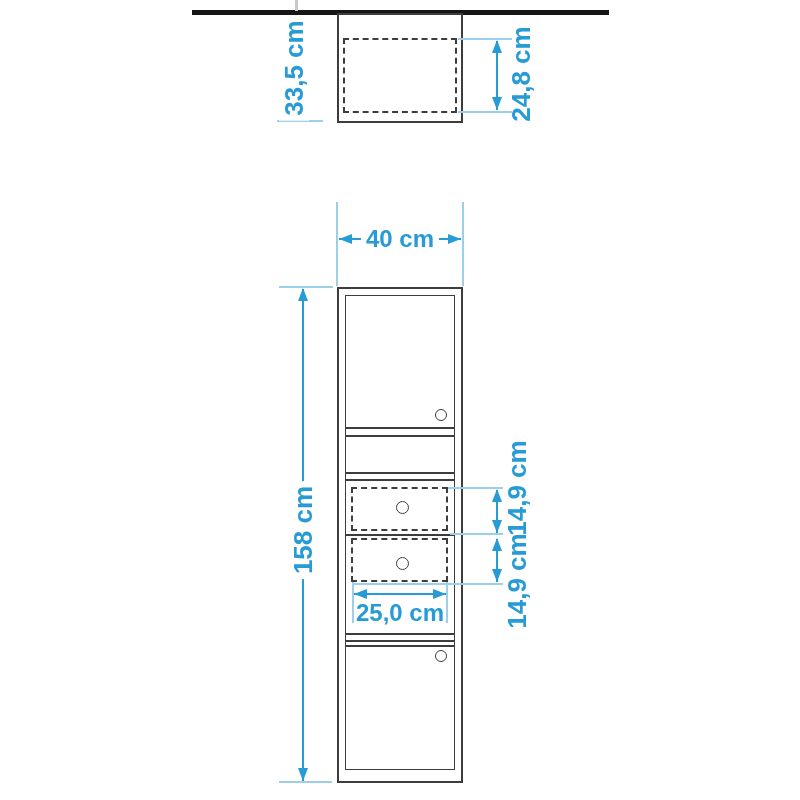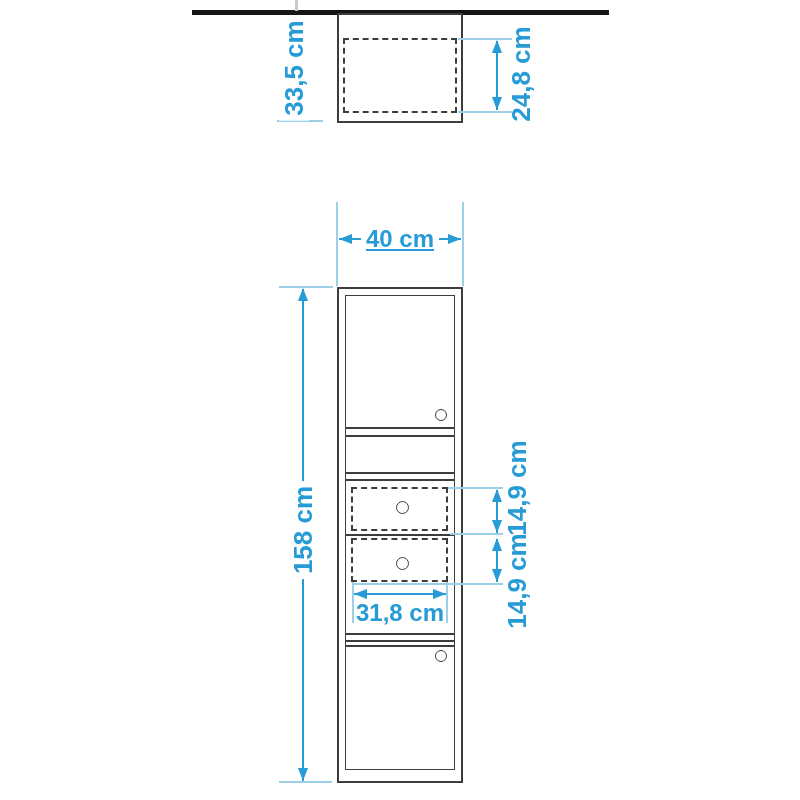--- a/index.html
+++ b/index.html
@@ -46,21 +46,21 @@
   <div class="dim" style="left:496px;top:41px;width:2px;height:69px;"></div>
   <div class="ah up" style="left:492px;top:40px;"></div>
   <div class="ah down" style="left:492px;top:97px;"></div>
   <div class="label rot nobg" style="left:521px;top:74px;">24,8 cm</div>
 
   <div class="ext" style="left:336px;top:202px;width:2px;height:84px;"></div>
   <div class="ext" style="left:462px;top:202px;width:2px;height:84px;"></div>
   <div class="dim" style="left:339px;top:238px;width:122px;height:2px;"></div>
   <div class="ah left" style="left:339px;top:234px;"></div>
   <div class="ah right" style="left:448px;top:234px;"></div>
-  <div class="label" style="left:400px;top:239px;text-decoration:underline;">40 cm</div>
+  <div class="label" style="left:400px;top:239px;">40 cm</div>
 
   <div class="srect" style="left:337px;top:287px;width:126px;height:496px;"></div>
   <div class="srect thin" style="left:345px;top:295px;width:110px;height:475px;"></div>
   <div class="sline" style="left:345px;top:427px;width:110px;height:2px;"></div>
   <div class="sline" style="left:345px;top:435px;width:110px;height:2px;"></div>
   <div class="sline" style="left:345px;top:472px;width:110px;height:2px;"></div>
   <div class="sline" style="left:345px;top:479px;width:110px;height:2px;"></div>
   <div class="sline" style="left:345px;top:534px;width:110px;height:2px;"></div>
   <div class="sline" style="left:345px;top:633px;width:110px;height:2px;"></div>
   <div class="sline" style="left:345px;top:640px;width:110px;height:2px;"></div>
@@ -91,15 +91,15 @@
   <div class="dim" style="left:496px;top:539px;width:2px;height:43px;"></div>
   <div class="ah up" style="left:492px;top:538px;"></div>
   <div class="ah down" style="left:492px;top:569px;"></div>
   <div class="label rot nobg" style="left:517px;top:581px;">14,9 cm</div>
 
   <div class="ext" style="left:352px;top:582px;width:2px;height:41px;"></div>
   <div class="ext" style="left:446px;top:582px;width:2px;height:41px;"></div>
   <div class="dim" style="left:354px;top:593px;width:92px;height:2px;"></div>
   <div class="ah left" style="left:354px;top:589px;"></div>
   <div class="ah right" style="left:433px;top:589px;"></div>
-  <div class="label nobg" style="left:400px;top:613px;">31,8 cm</div>
+  <div class="label nobg" style="left:400px;top:613px;">25,0 cm</div>
 
 </div>
 
 </body></html>

